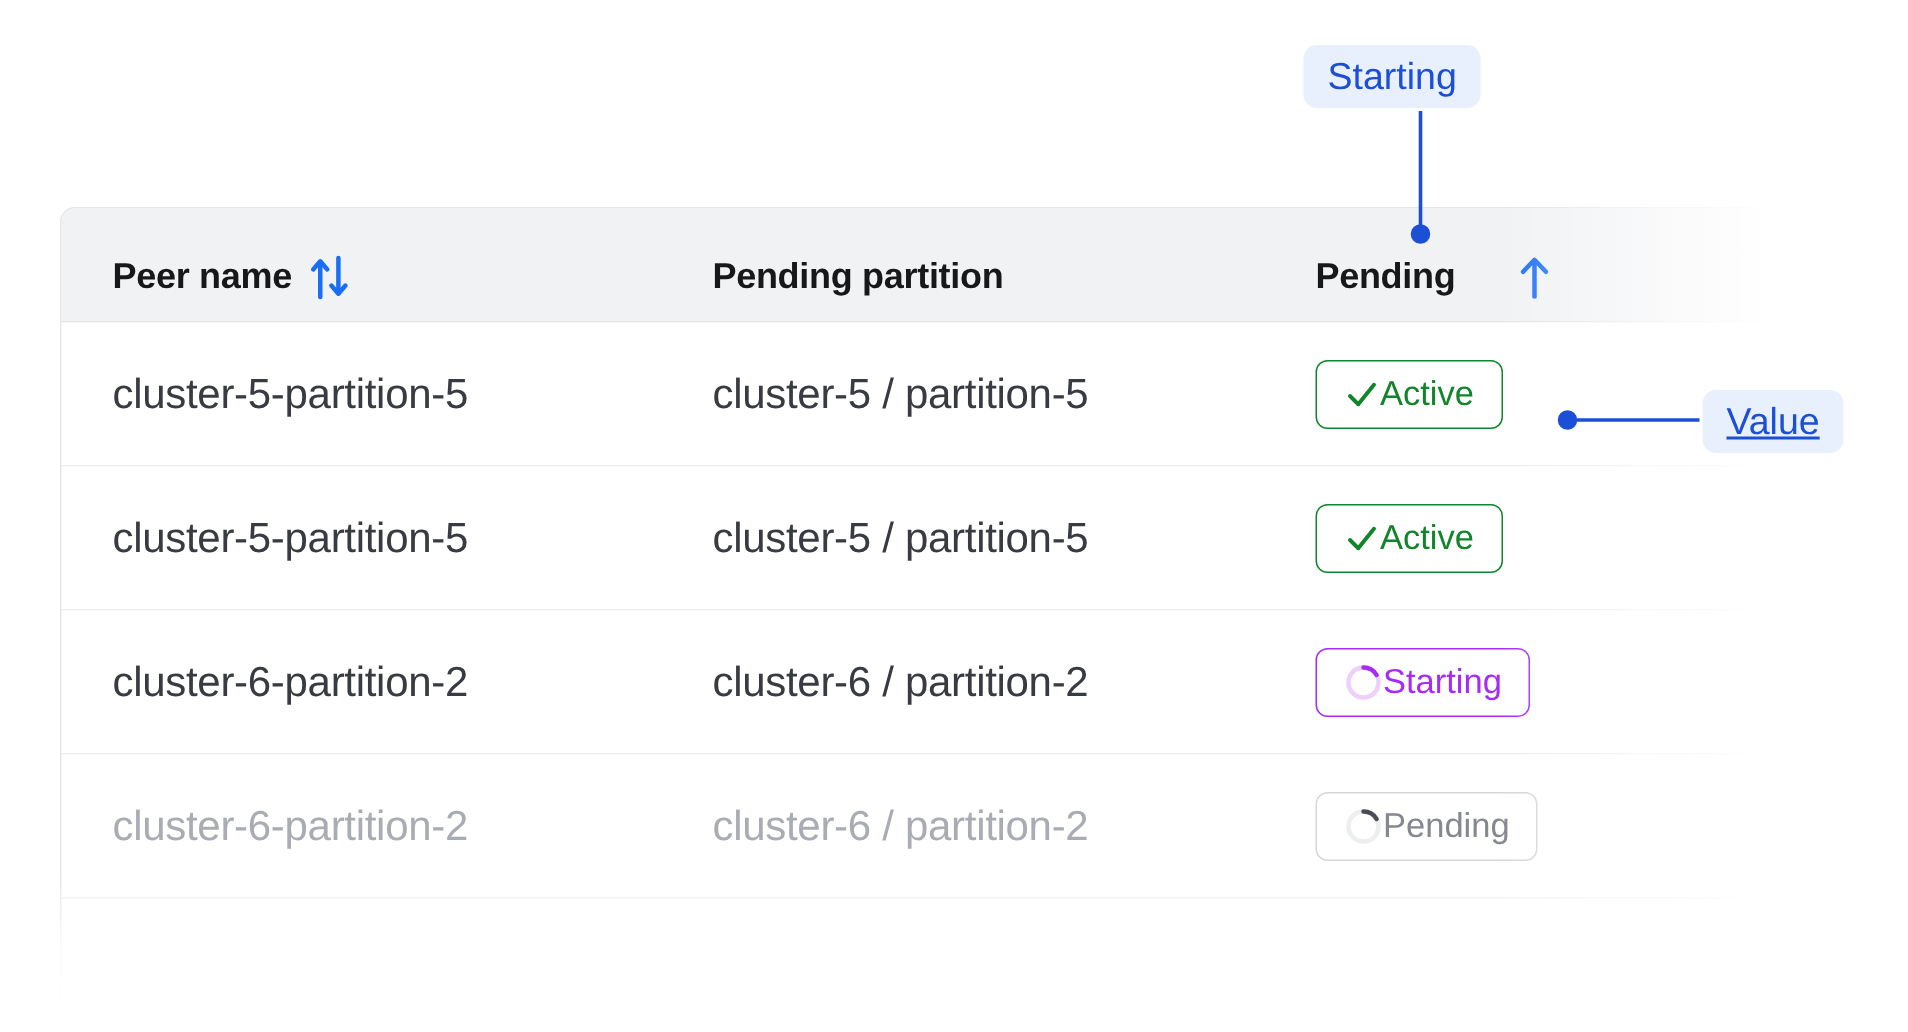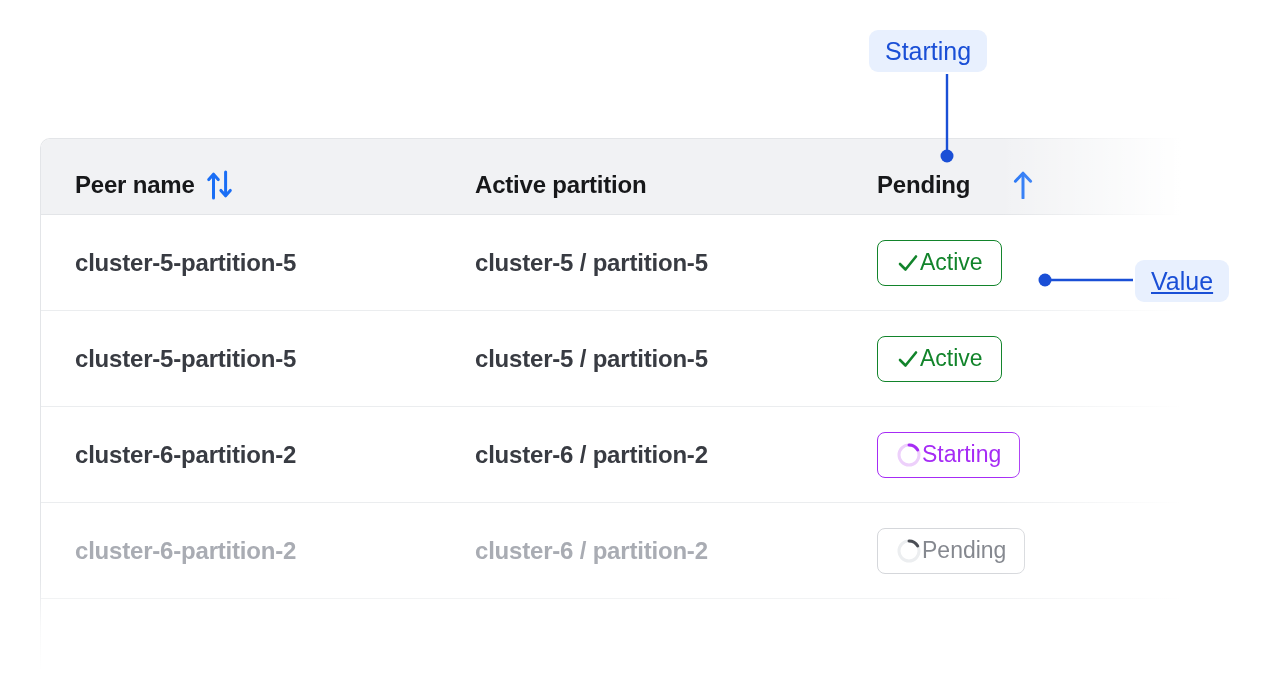--- a/index.html
+++ b/index.html
@@ -57,22 +57,22 @@
   .th {
     font-size: 24px;
     font-weight: bold;
     color: #17181a;
     letter-spacing: -0.2px;
     display: flex;
     align-items: center;
     gap: 12px;
   }
   .td {
-    font-size: 24px;
-    font-weight: bold;
+    font-size: 28px;
+    font-weight: normal;
     color: #383b42;
     letter-spacing: -0.2px;
     white-space: nowrap;
   }
   .t-row.muted .td { color: #a9acb3; }
 
   
   .sort-updown { width: 26px; height: 30px; display: block; }
   .sort-up     { width: 22px; height: 28px; display: block; }
 
@@ -155,21 +155,21 @@
           <svg class="sort-updown" viewBox="0 0 26 30" fill="none">
             <path d="M6.5 28 L6.5 5" stroke="#1a6ef5" stroke-width="3" stroke-linecap="round"></path>
             <path d="M1.8 9.6 L6.5 4.2 L11.2 9.6" stroke="#1a6ef5" stroke-width="3" stroke-linecap="round" stroke-linejoin="round" fill="none"></path>
             <path d="M18.6 2 L18.6 25" stroke="#1a6ef5" stroke-width="3" stroke-linecap="round"></path>
             <path d="M13.9 20.4 L18.6 25.8 L23.3 20.4" stroke="#1a6ef5" stroke-width="3" stroke-linecap="round" stroke-linejoin="round" fill="none"></path>
           </svg>
         </span>
       </div>
 
       <div class="col-part th">
-        <span>Active partition</span>
+        <span>Pending partition</span>
       </div>
 
       <div class="col-status th">
         <span>Pending</span>
         <span style="width:18px"></span>
         <span>
           <svg class="sort-up" viewBox="0 0 22 28" fill="none">
             <path d="M11 27 L11 3" stroke="#1a6ef5" stroke-width="3" stroke-linecap="round"></path>
             <path d="M3.4 10.2 L11 2.2 L18.6 10.2" stroke="#1a6ef5" stroke-width="3" stroke-linecap="round" stroke-linejoin="round" fill="none"></path>
           </svg>

